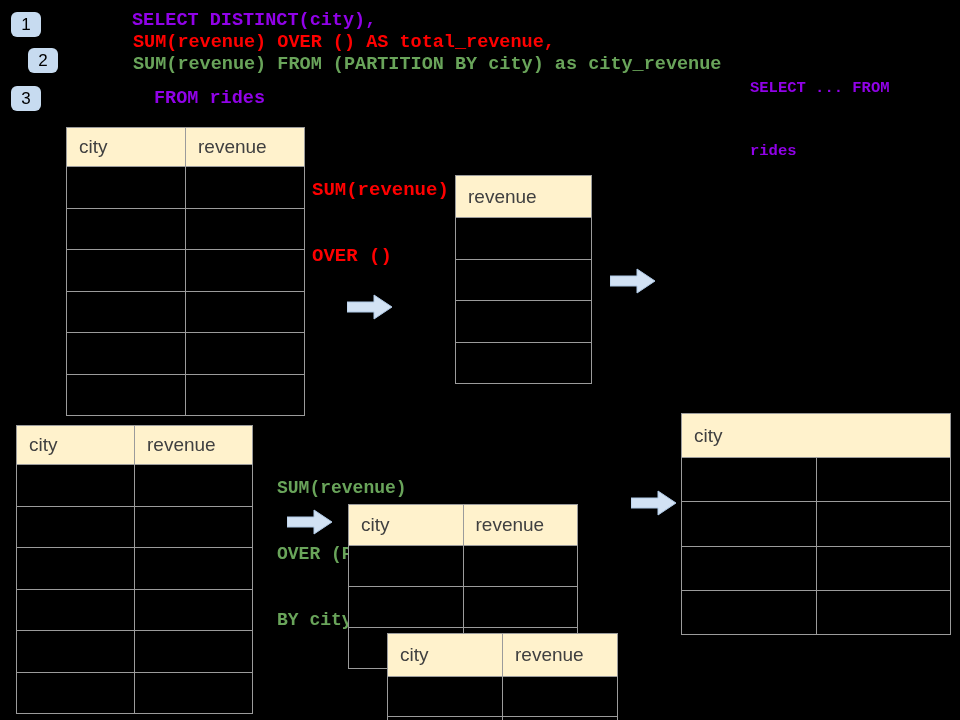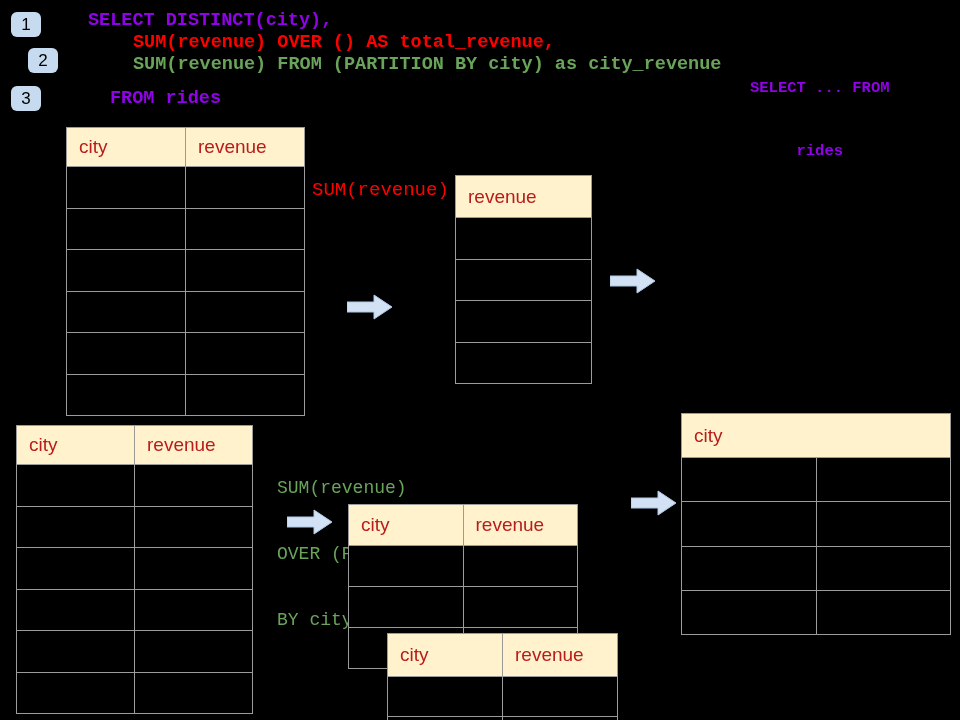--- a/index.html
+++ b/index.html
@@ -14,37 +14,36 @@
 
   
   .code {
     position: absolute;
     font-family: "Liberation Mono", "DejaVu Sans Mono", monospace;
     font-weight: bold;
     font-size: 18.5px;
     line-height: 22px;
     white-space: pre;
   }
-  .c-purple { color: var(--purple); }
+  .c-purple { color: var(--purple); margin-left: 44px; }
   .c-red    { color: var(--red); }
   .c-green  { color: var(--green); }
   .side-note {
     position: absolute;
     font-family: "Liberation Mono", "DejaVu Sans Mono", monospace;
     font-weight: bold;
     font-size: 15.5px;
     line-height: 21px;
     color: var(--purple);
     white-space: pre;
-    text-align: center;
   }
   .annot {
     position: absolute;
     font-family: "Liberation Mono", "DejaVu Sans Mono", monospace;
-    font-weight: normal;
+    font-weight: bold;
     line-height: 22px;
     white-space: pre;
   }
 
   
   .badge {
     position: absolute;
     width: 30px; height: 25px;
     border-radius: 6px;
     background: var(--badge-fill);
@@ -59,21 +58,21 @@
     border: 1px solid var(--grid);
     background: #000;
     overflow: hidden;
   }
   .thead { display: flex; width: 100%; height: var(--hh); }
   .thcell {
     flex: 1;
     background: var(--header-fill);
     display: flex; align-items: center;
     padding-left: 12px;
-    font-size: 19px; color: #b91c1c;
+    font-size: 19px; color: #404040;
     border-bottom: 1px solid var(--grid);
     box-sizing: border-box;
     overflow: hidden;
   }
   .thcell + .thcell { border-left: 1px solid var(--grid); }
   .trow { display: flex; width: 100%; height: var(--rh); }
   .tcell { flex: 1; border-bottom: 1px solid var(--grid); box-sizing: border-box; }
   .tcell + .tcell { border-left: 1px solid var(--grid); }
 
   .arrow { position: absolute; width: 46px; height: 26px; }
@@ -92,20 +91,21 @@
   <div class="code c-green" style="left:133px; top:54px;">SUM(revenue) FROM (PARTITION BY city) as city_revenue</div>
   <div class="code c-purple" style="left:110px; top:88px;">FROM rides</div>
 
   <div class="side-note" style="left:750px; top:36px;">
     <div>SELECT ... FROM</div>
     <div>rides</div>
   </div>
 
   <div class="annot c-red" style="left:312px; top:135px; font-size:19px;">
     <div>SUM(revenue)</div>
+    <div>OVER ()</div>
   </div>
 
   <div class="annot c-green" style="left:277px; top:433px; font-size:18px;">
     <div>SUM(revenue)</div>
     <div>OVER (PARTITION</div>
     <div>BY city)</div>
   </div>
 
   <div class="dtable" style="left:66px; top:127px; width:239px; height:289px; --hh:39px; --rh:41.5px;">
     <div class="thead">

